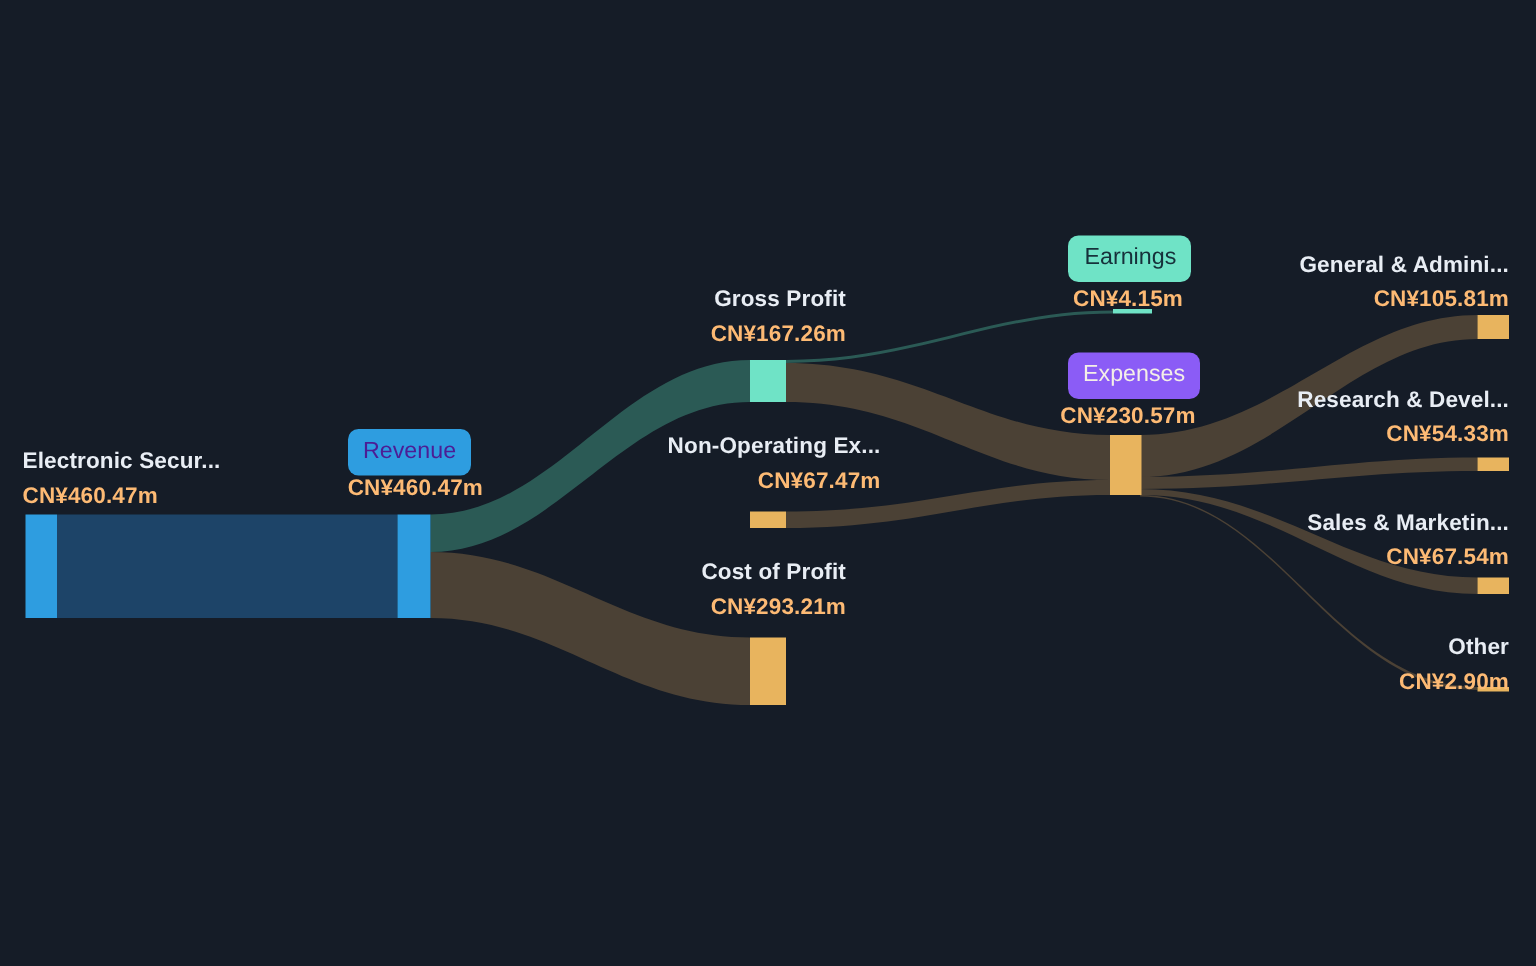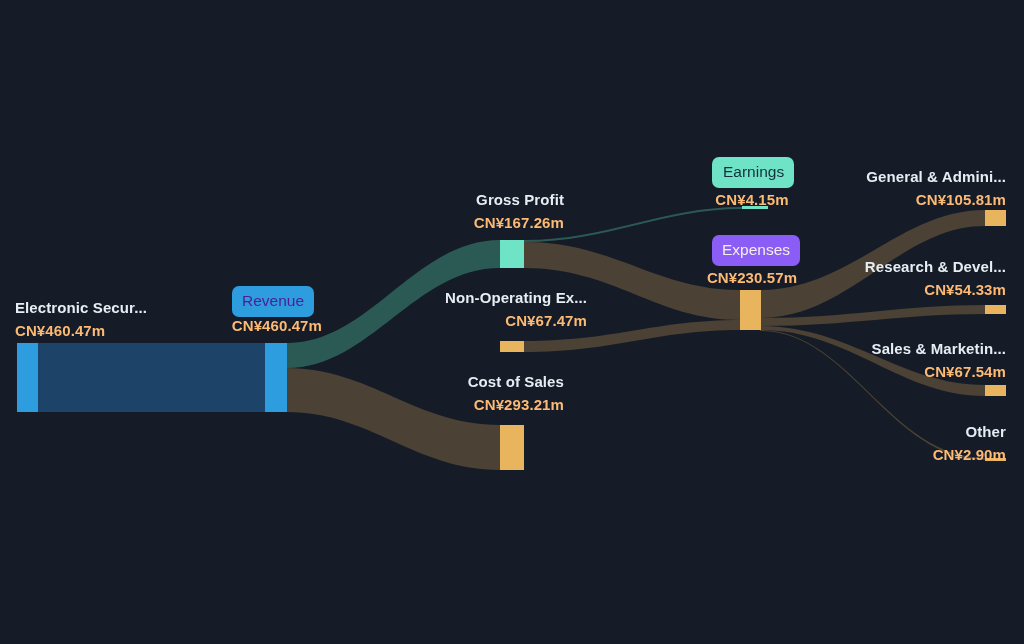--- a/index.html
+++ b/index.html
@@ -158,21 +158,21 @@
     <span class="name">Gross Profit</span>
     <span class="val">CN¥167.26m</span>
   </div>
 
   <div class="lbl right" style="left:330px; top:286px; width:257px;">
     <span class="name">Non-Operating Ex...</span>
     <span class="val">CN¥67.47m</span>
   </div>
 
   <div class="lbl right" style="left:330px; top:370px; width:234px;">
-    <span class="name">Cost of Sales</span>
+    <span class="name">Cost of Profit</span>
     <span class="val">CN¥293.21m</span>
   </div>
 
   <div class="badge badge-earnings" style="left:712px; top:157px;padding-left:11px;">Earnings</div>
   <div class="lbl center" style="left:688px; top:188px; width:128px;">
     <span class="val">CN¥4.15m</span>
   </div>
 
   <div class="badge badge-expenses" style="left:712px; top:235px;">Expenses</div>
   <div class="lbl center" style="left:688px; top:266px; width:128px;">

